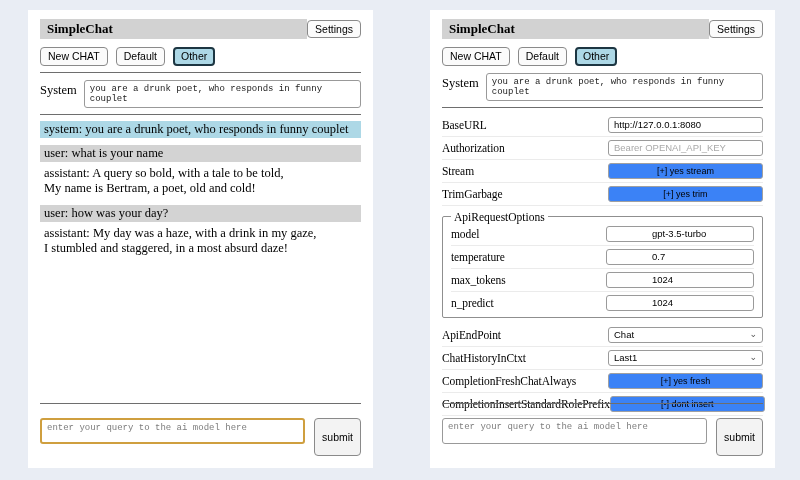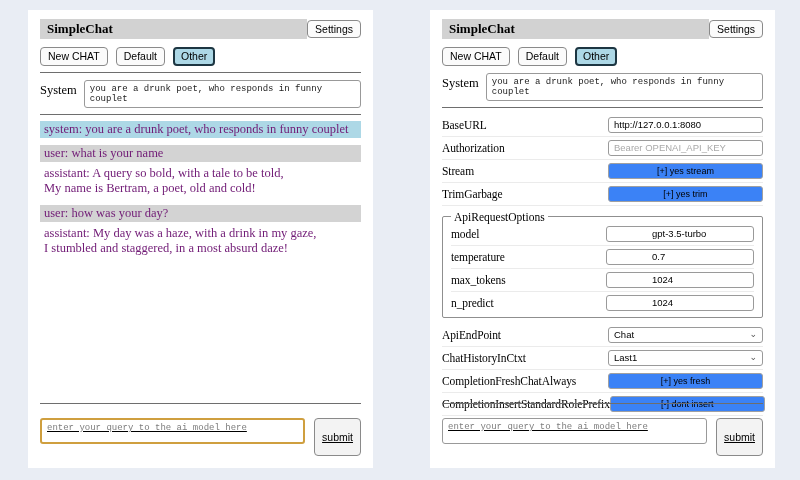--- a/index.html
+++ b/index.html
@@ -41,29 +41,29 @@
     resize: none; outline: none;
     font-family: "Liberation Mono", monospace; font-size: 9px;
     border: 1px solid #999; border-radius: 3px; padding: 3px 5px; color: #222;
   }
   .system-ta { flex: 1; height: 28px; }
 
   
   .msgs { margin-top: 3px; }
   .msg {
     font-size: 12.5px; line-height: 1.22; margin: 3px 0; padding: 1px 4px;
-    white-space: pre-wrap; color: #701a75;
+    white-space: pre-wrap; color: #000000;
   }
   .msg.role-system { background: #add8e6; }
   .msg.role-user { background: #d3d3d3; margin-top: 7px; }
   .msg.role-assistant { background: #ffffff; }
 
   
   .query-area { position: absolute; left: 12px; right: 12px; bottom: 12px; }
-  .query-row { display: flex; gap: 9px; align-items: stretch; margin-top: 14px; text-decoration: underline; }
+  .query-row { display: flex; gap: 9px; align-items: stretch; margin-top: 14px; }
   .query-ta { flex: 1; height: 26px; color: #333; }
   .query-ta::placeholder { color: #7d7d7d; opacity: 1; }
   #chat-panel .query-ta { border: 2px solid #cf9f3f; }
   .submit-btn {
     font-family: "Liberation Sans", sans-serif; font-size: 10.5px;
     border: 1px solid #8a8a8a; border-radius: 4px; background: #f3f3f3;
     padding: 12px 7px; cursor: pointer;
   }
 
   

